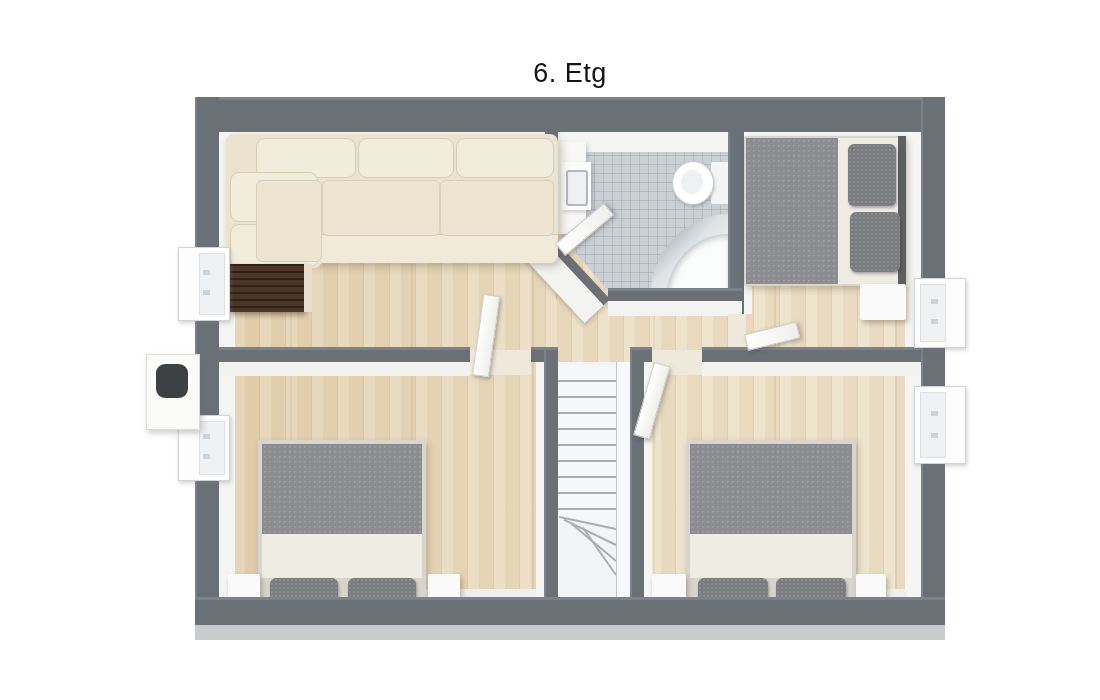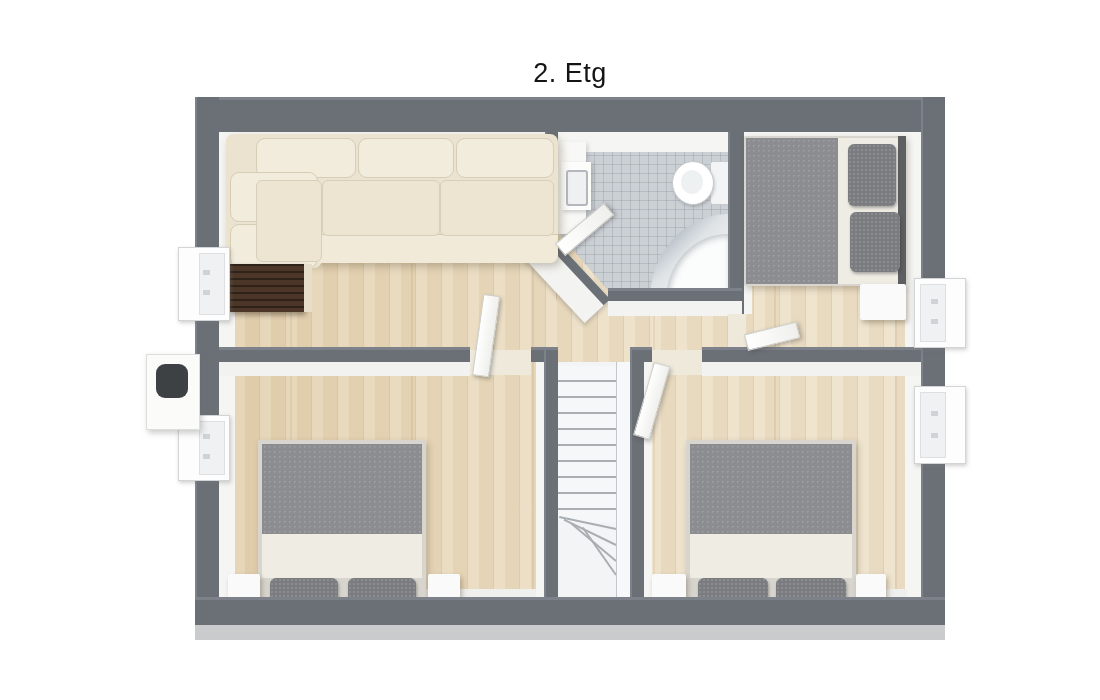--- a/index.html
+++ b/index.html
@@ -40,21 +40,21 @@
   .cush{background:var(--creamLight,#f2ecdc);border:1px solid var(--creamLine,#d6cdb6);border-radius:9px;}
   .treads{background-image:repeating-linear-gradient(180deg,#f6f7f8 0 14px,var(--stairLine,#a9aeb3) 14px 16px);}
   .wline{height:2px;background:var(--stairLine,#a9aeb3);}
   .thr{background:#efe9dc;}
 </style>
 </head>
 <body>
 
 <div id="stage">
 
-  <div class="e title" style="left:195px;top:58px;width:750px;">2. Etg</div>
+  <div class="e title" style="left:195px;top:58px;width:750px;">6. Etg</div>
 
   <div class="e wood" style="left:233px;top:132px;width:688px;height:465px;"></div>
 
   <div class="e iface" style="left:219px;top:132px;width:702px;height:21px;"></div>
   <div class="e iface" style="left:219px;top:132px;width:16px;height:465px;"></div>
   <div class="e iface" style="left:905px;top:132px;width:16px;height:465px;"></div>
   <div class="e" style="left:233px;top:589px;width:674px;height:8px;background:#efefed;"></div>
 
   <div class="e tilef" style="left:558px;top:152px;width:170px;height:148px;"></div>
   <div class="e wood" style="left:556px;top:230px;width:60px;height:70px;clip-path:polygon(0 0,100% 100%,0 100%);"></div>

